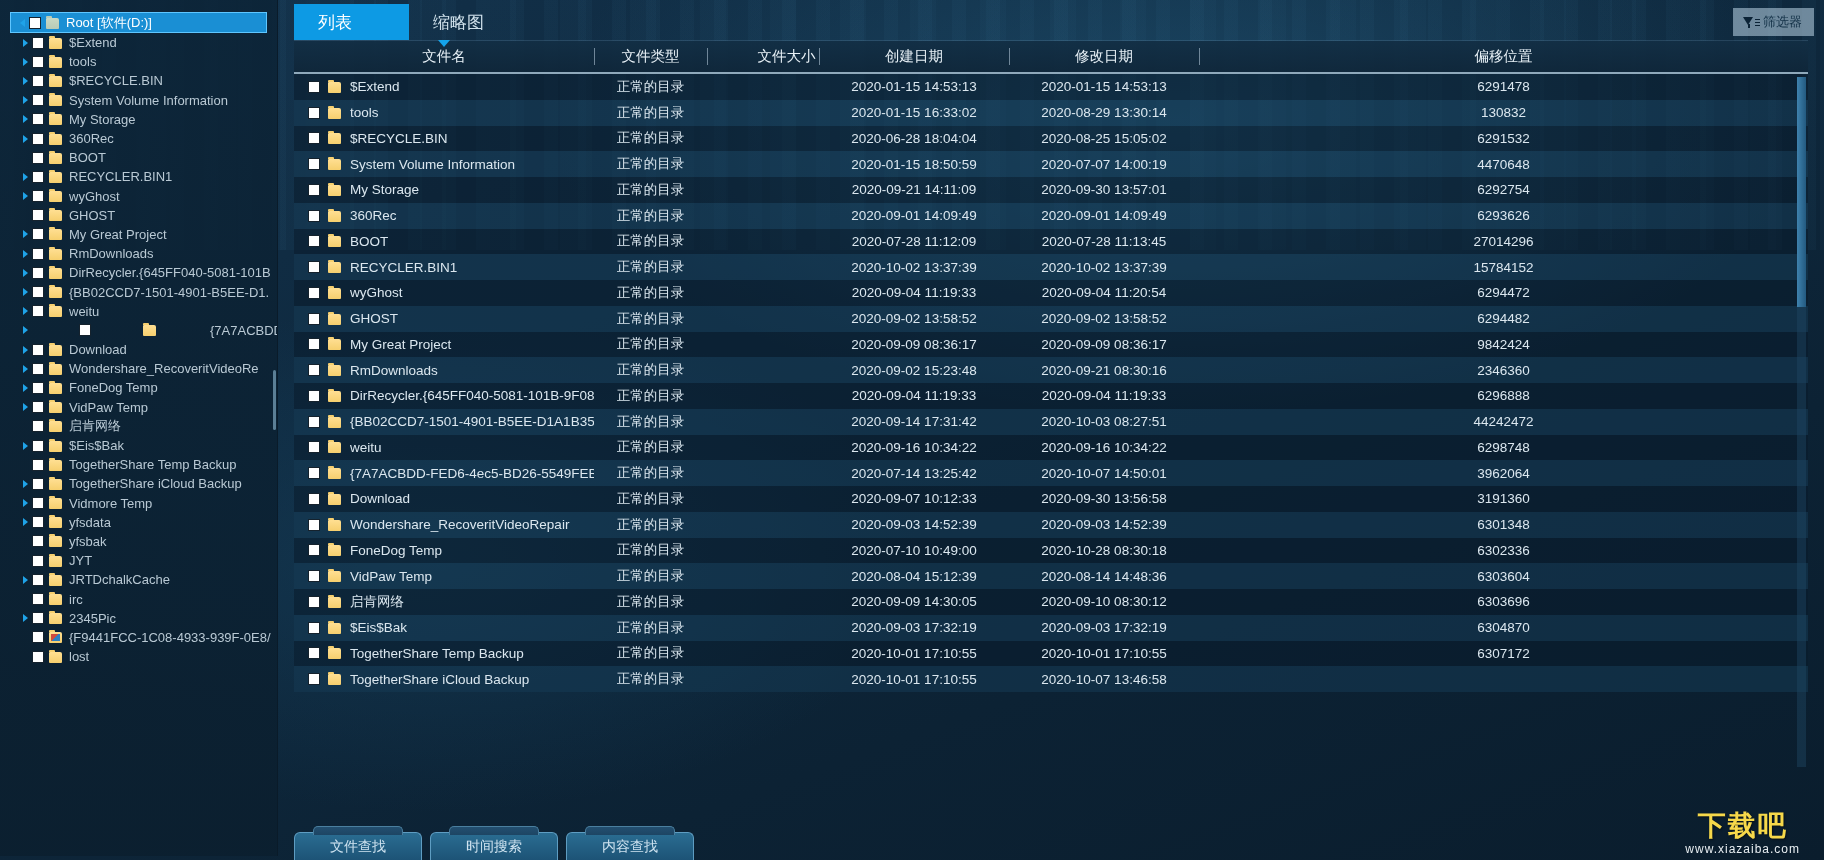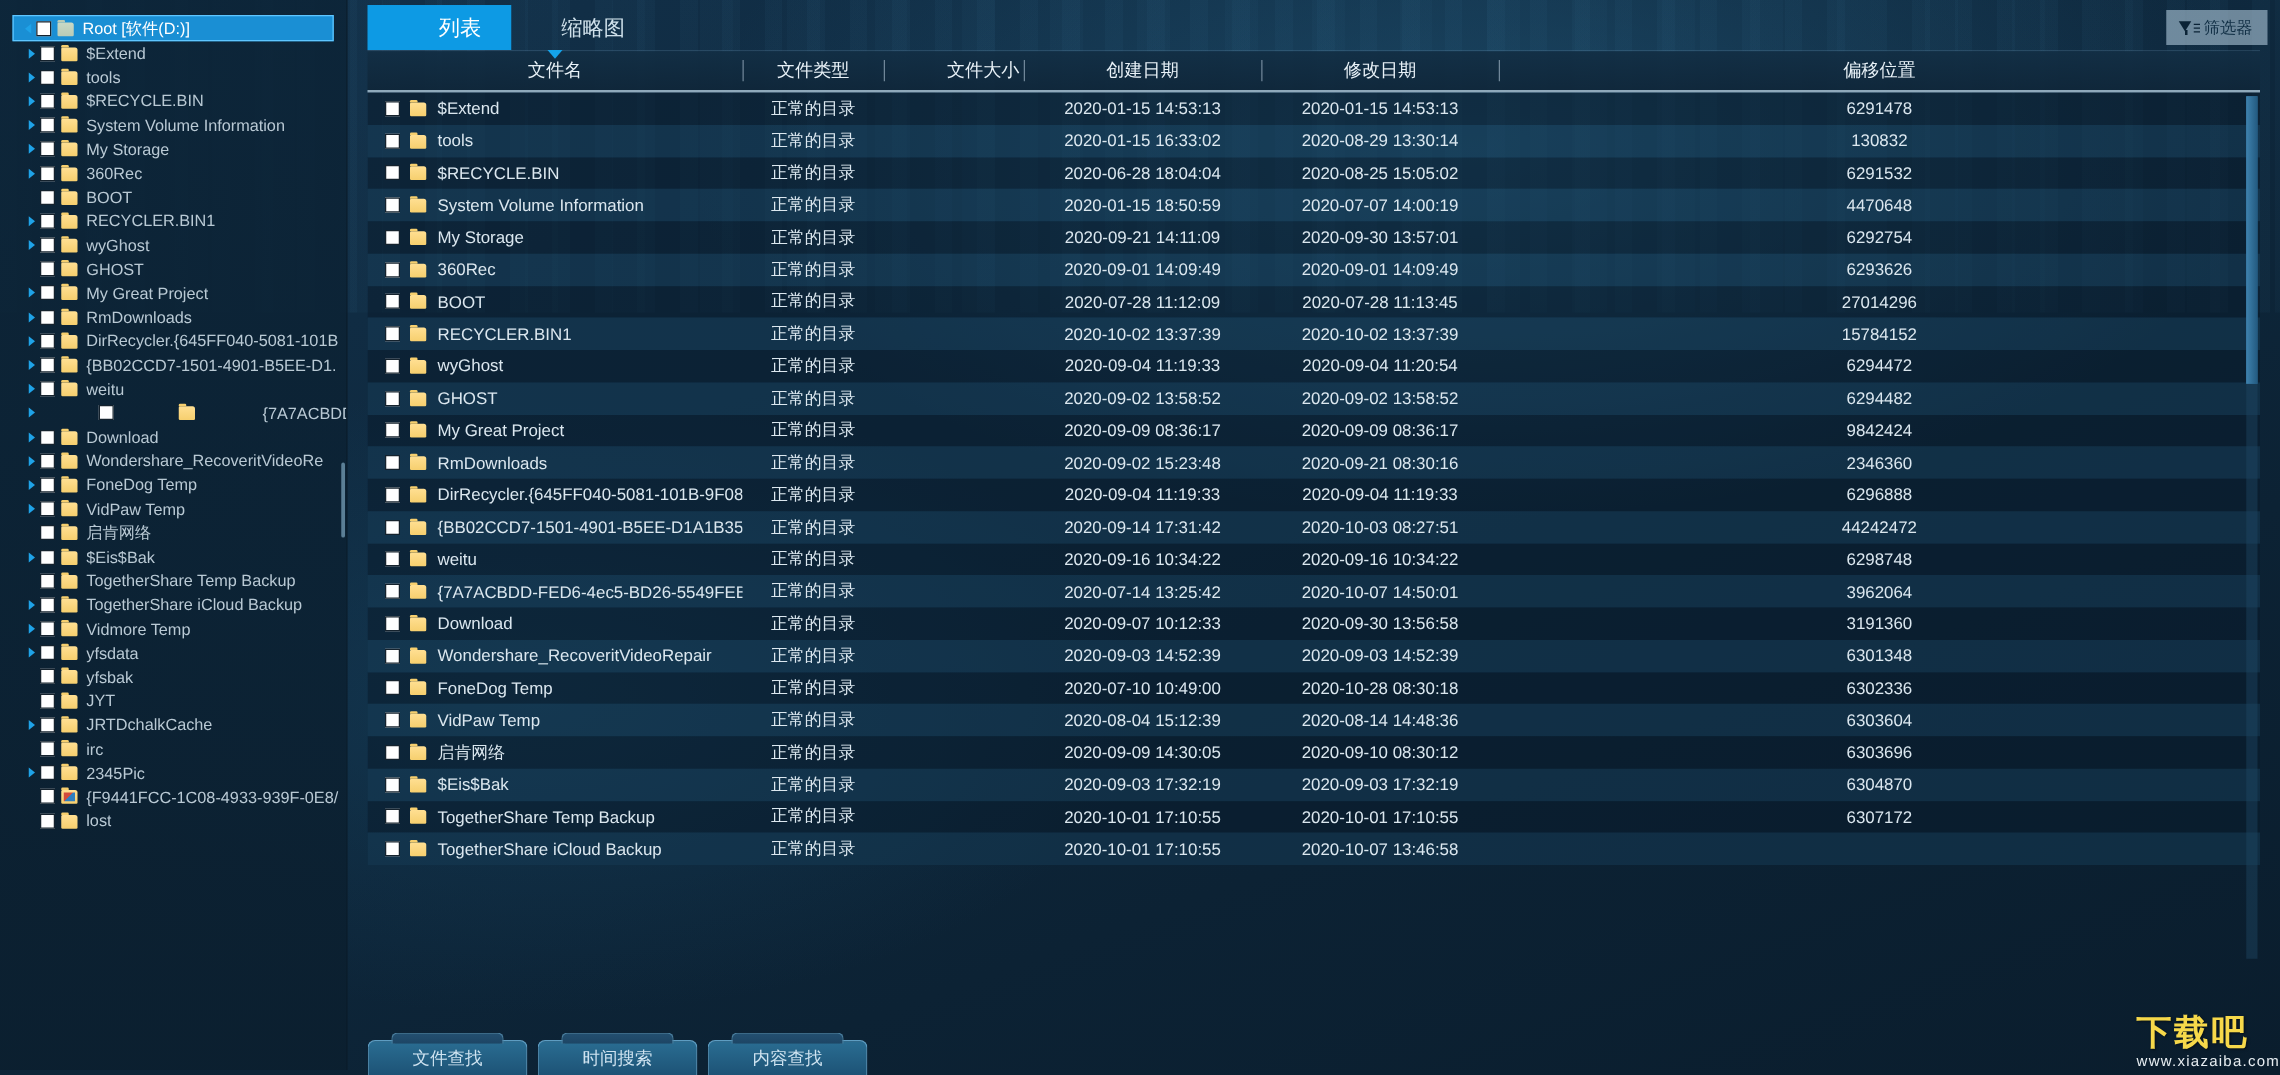--- a/index.html
+++ b/index.html
@@ -138,21 +138,21 @@
     flex: 0 0 40px;
     display: flex;
     align-items: flex-end;
     padding-left: 16px;
     position: relative;
   }
   .tab {
     height: 36px;
     min-width: 115px;
     padding: 0 24px;
-    display: flex; align-items: center; justify-content: flex-end;
+    display: flex; align-items: center; justify-content: flex-start;
     font-size: 17px;
     color: #cfe0ea;
     cursor: default;
   }
   .tab.active {
     background: #0d9ae4;
     color: #ffffff;
   }
   .filter-btn {
     position: absolute;
@@ -313,22 +313,22 @@
     left: 18px; right: 18px; top: -7px; height: 8px;
     background: linear-gradient(180deg,#234f70,#1d4564);
     border: 1px solid #4a7f9f;
     border-bottom: none;
     border-radius: 5px 5px 0 0;
   }
 
   
   .watermark {
     position: absolute;
-    right: 0; bottom: 4px;
-    text-align: left;
+    right: 24px; bottom: 4px;
+    text-align: center;
     z-index: 8;
     pointer-events: none;
   }
   .wm-main {
     font-size: 28px;
     font-weight: bold;
     color: #f6d84a;
     letter-spacing: 2px;
     text-shadow: 1px 1px 2px rgba(0,0,0,0.5);
     line-height: 1;

